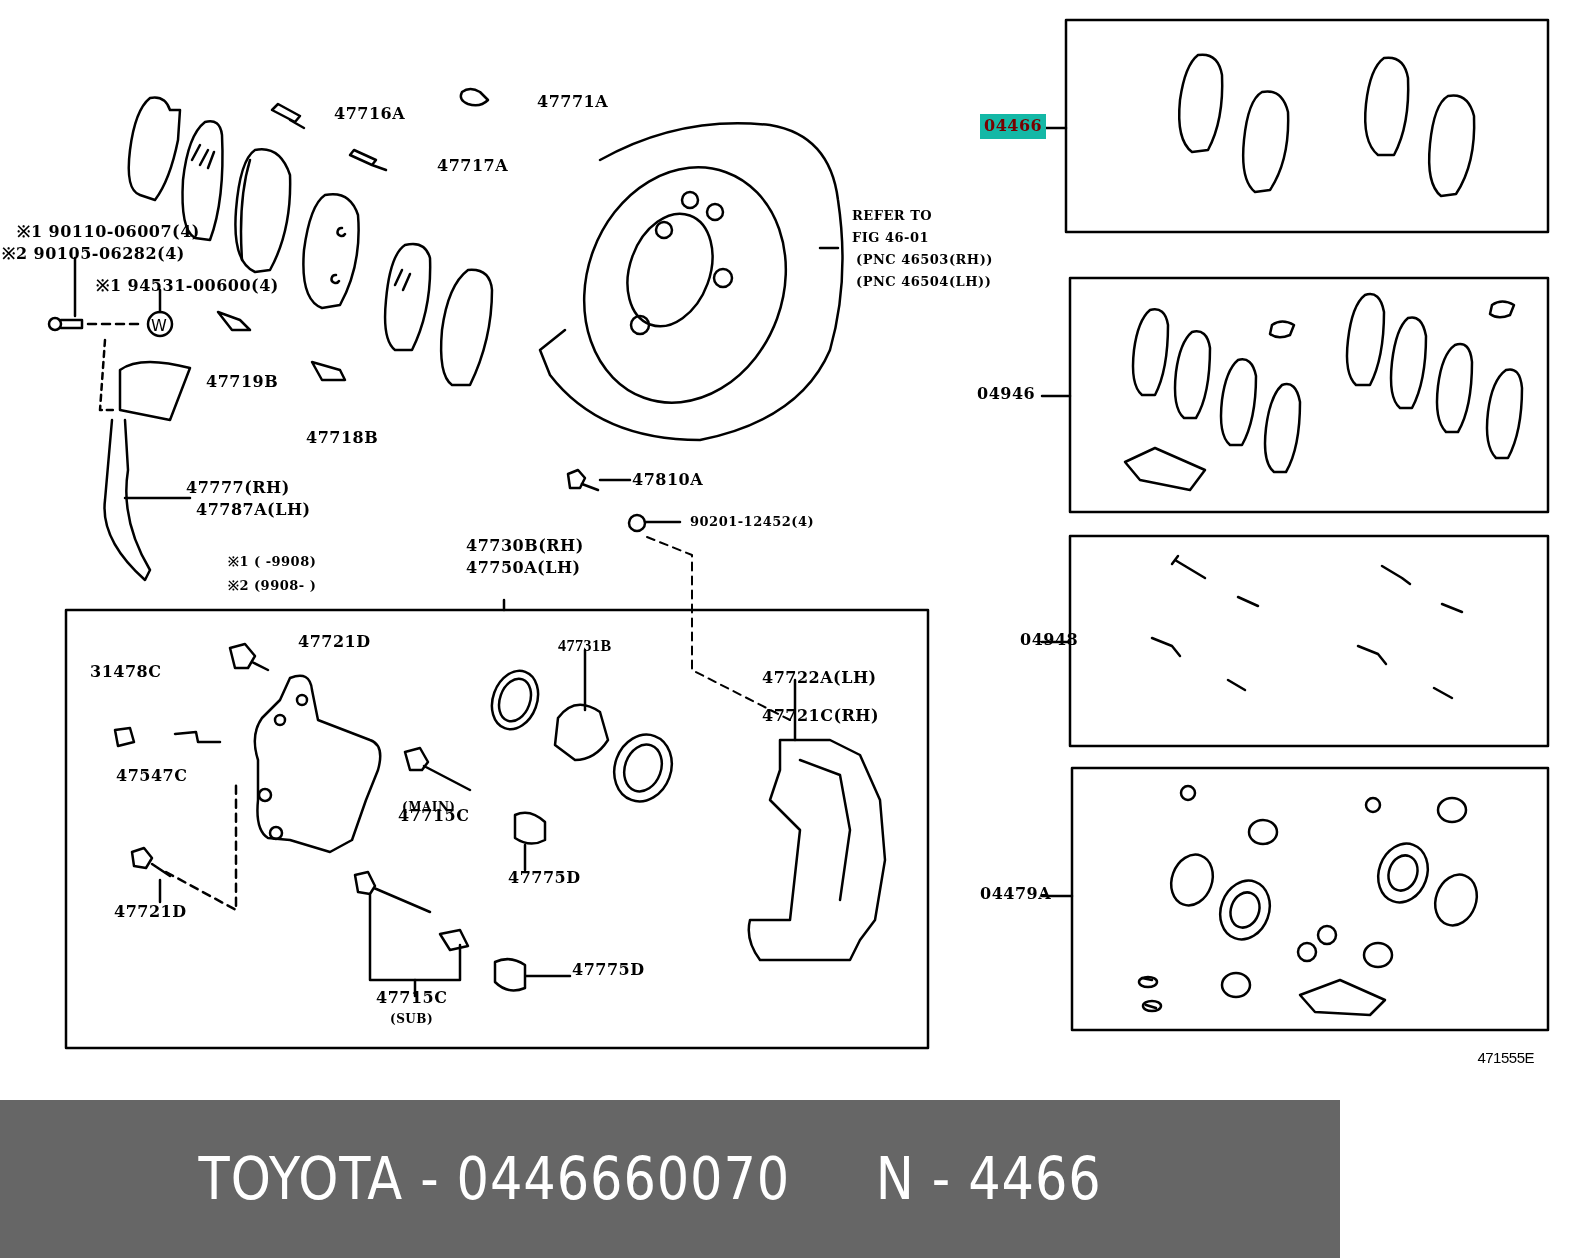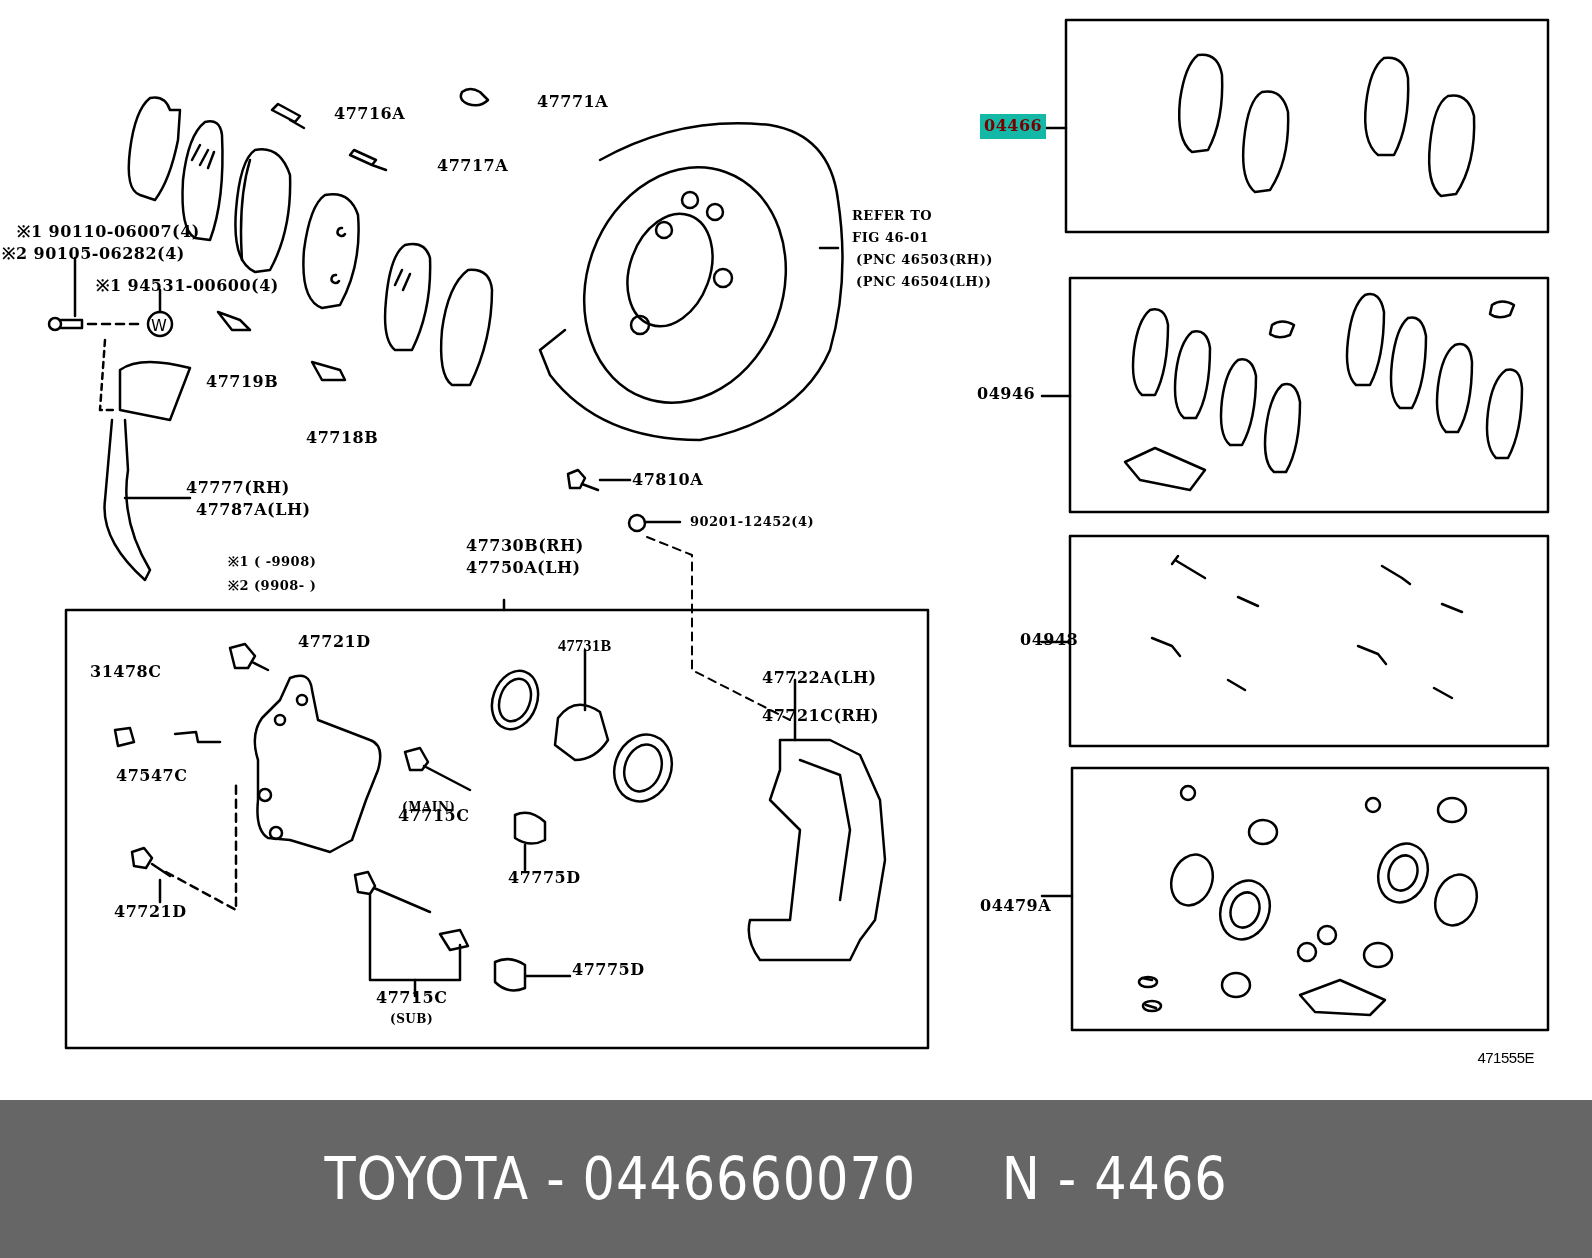--- a/index.html
+++ b/index.html
@@ -3,21 +3,21 @@
 <meta charset="utf-8">
 <style>
   html, body { margin: 0; padding: 0; }
   body { width: 1592px; height: 1258px; background: #ffffff; position: relative; overflow: hidden; font-family: "DejaVu Serif", serif; }
   .diagram { position: absolute; left: 0; top: 0; width: 1592px; height: 1100px; background: #fff; }
   .lbl { position: absolute; font-family: "DejaVu Serif", serif; font-weight: bold; font-size: 16px; color: #000; white-space: nowrap; letter-spacing: 0.5px; line-height: 1.3; }
   .lbl.small { font-size: 13px; }
   .lbl.hl { background: #14b8a6; color: #7a0000; padding: 2px 4px; }
   svg.art { position: absolute; left: 0; top: 0; }
   .ref { position: absolute; right: 58px; top: 1049px; font-family: "Liberation Sans", sans-serif; font-size: 15px; color: #000; letter-spacing: -0.5px; }
-  .footer { position: absolute; left: 0; top: 1100px; width: 1592px; height: 158px; background: #666666; display: flex; align-items: center; justify-content: center; }
+  .footer { position: absolute; left: 0; top: 1100px; width: 1340px; height: 158px; background: #666666; display: flex; align-items: center; justify-content: center; }
   .footer-text { color: #ffffff; font-family: "DejaVu Sans", sans-serif; font-size: 58px; font-weight: normal; letter-spacing: 1px; white-space: pre; transform: scaleX(0.88); margin-left: -40px; }
 </style>
 </head>
 <body>
 
 <div class="diagram">
 
   <svg class="art" width="1592" height="1100" viewBox="0 0 1592 1100" fill="none" stroke="#000" stroke-width="2.5" stroke-linecap="round" stroke-linejoin="round">
 
     <g>
@@ -217,20 +217,20 @@
   <div class="lbl" style="left:572px;top:960px;">47775D</div>
   <div class="lbl" style="left:376px;top:988px;">47715C</div>
   <div class="lbl small" style="left:390px;top:1012px;font-size:12px;">(SUB)</div>
   <div class="lbl" style="left:558px;top:636px;font-family:Liberation Serif, serif;">47731B</div>
   <div class="lbl" style="left:762px;top:666px;margin-top:40px;">47721C(RH)</div>
   <div class="lbl" style="left:762px;top:668px;">47722A(LH)</div>
 
   <div class="lbl hl" style="left:980px;top:114px;">04466</div>
   <div class="lbl" style="left:931px;top:384px;margin-left:46px;">04946</div>
   <div class="lbl" style="left:988px;top:630px;margin-left:32px;">04948</div>
-  <div class="lbl" style="left:980px;top:884px;margin-top:12px;">04479A</div>
+  <div class="lbl" style="left:980px;top:884px;">04479A</div>
 
   <div class="ref">471555E</div>
 </div>
 
 <div class="footer">
   <div class="footer-text">TOYOTA - 0446660070     N - 4466</div>
 </div>
 
 </body></html>

